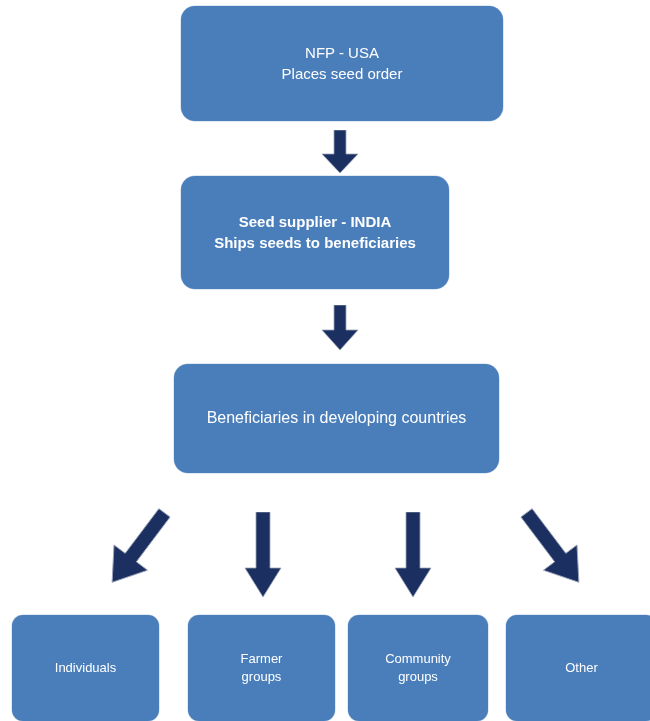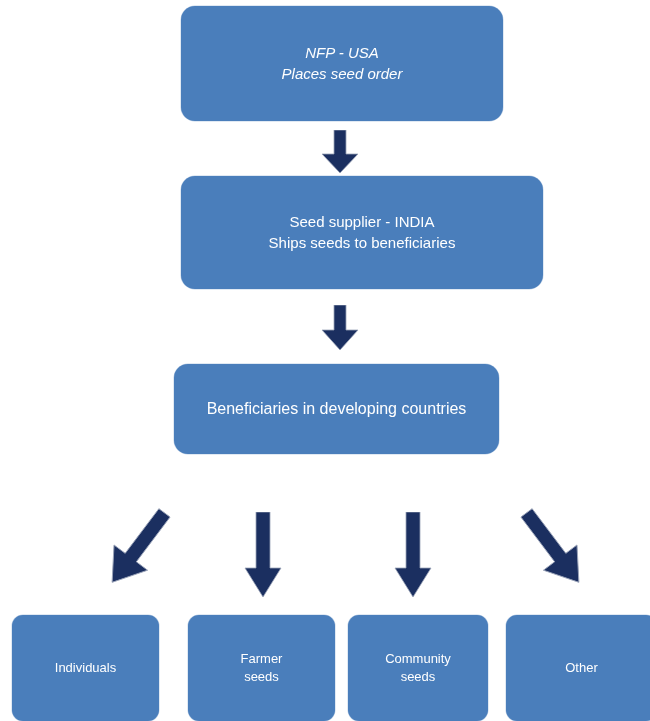--- a/index.html
+++ b/index.html
@@ -38,37 +38,37 @@
     display: block;
   }
   
   #node-nfp-usa {
     left: 181px;
     top: 6px;
     width: 322px;
     height: 115px;
     font-size: 15px;
     border-radius: 14px;
-    font-style: italic;
   }
   
   #node-seed-supplier {
     left: 181px;
     top: 176px;
-    width: 362px;
+    width: 268px;
     height: 113px;
     font-size: 15px;
     border-radius: 14px;
+    font-weight: bold;
   }
   
   #node-beneficiaries {
     left: 174px;
     top: 364px;
     width: 325px;
-    height: 90px;
+    height: 109px;
     font-size: 16px;
     border-radius: 14px;
   }
   
   .leaf {
     top: 615px;
     height: 106px;
     font-size: 13px;
     border-radius: 11px;
   }
@@ -147,25 +147,25 @@
       </g>
     </svg>
   </span>
 
   <div class="node leaf" id="node-individuals">
     <span class="node-label">Individuals</span>
   </div>
 
   <div class="node leaf" id="node-farmer-groups">
     <span class="node-label">Farmer
-seeds</span>
+groups</span>
   </div>
 
   <div class="node leaf" id="node-community-groups">
     <span class="node-label">Community
-seeds</span>
+groups</span>
   </div>
 
   <div class="node leaf" id="node-other">
     <span class="node-label">Other</span>
   </div>
 
 </div>
 
 </body></html>

